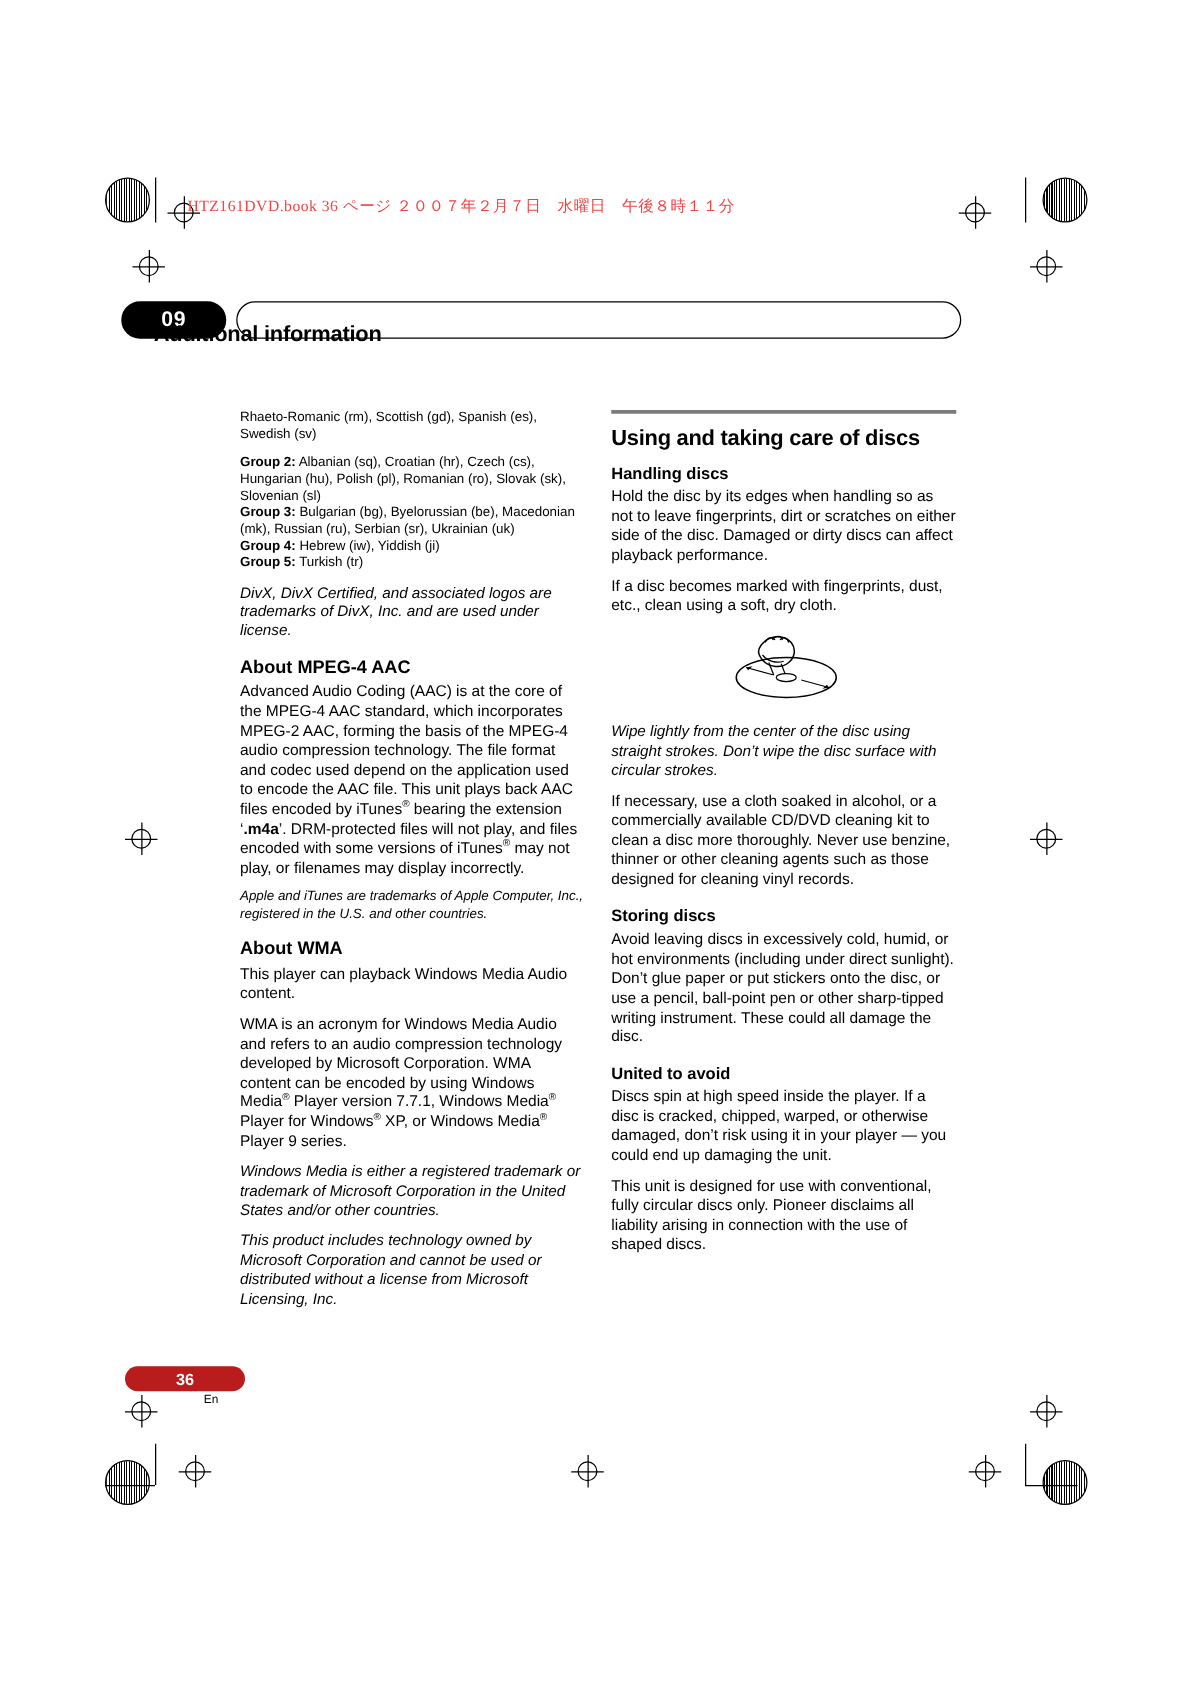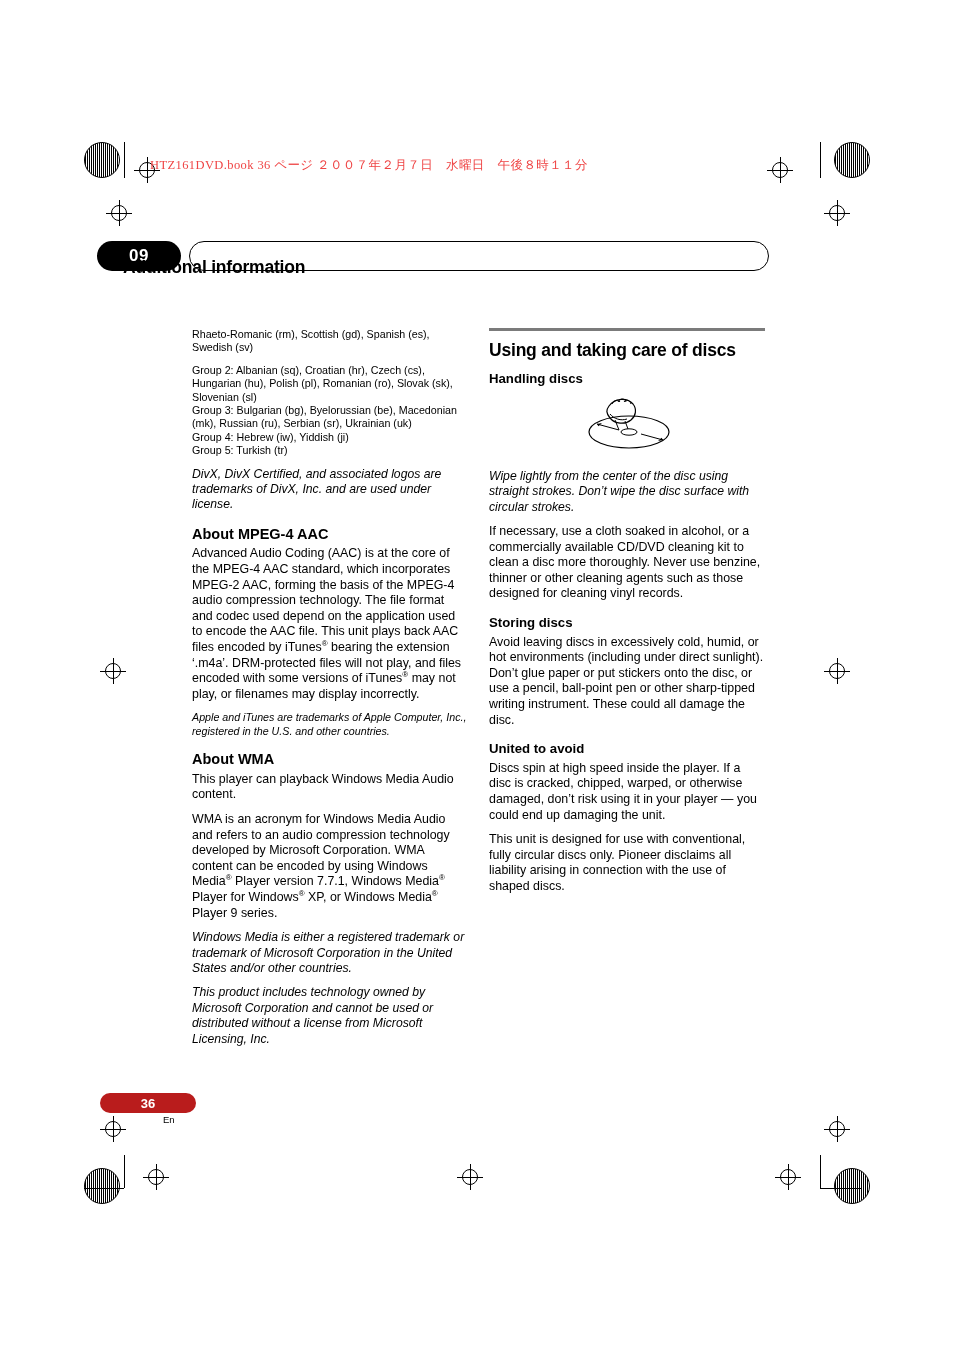--- a/index.html
+++ b/index.html
@@ -115,21 +115,21 @@
 
   p { margin: 0 0 9px 0; }
 
   .small {
     font-size: 10.7px;
     line-height: 13.4px;
   }
   .ital {
     font-style: italic;
   }
-  .bold { font-weight: normal; }
+  .bold { font-weight: bold; }
 
   h2.sec-head {
     font-size: 17.5px;
     font-weight: bold;
     margin: 0 0 9px 0;
     letter-spacing: -0.2px;
     border-top: 3px solid #7b7b7b;
     padding-top: 12px;
   }
   h3.sub-head {
@@ -283,20 +283,22 @@
 
   <p class="ital" style="font-size:12.2px; line-height:15.4px;">Windows Media is either a registered trademark or trademark of Microsoft Corporation in the United States and/or other countries.</p>
   <p class="ital" style="font-size:12.2px; line-height:15.4px;">This product includes technology owned by Microsoft Corporation and cannot be used or distributed without a license from Microsoft Licensing, Inc.</p>
 </div>
 
 <div class="col col-right">
 
   <h2 class="sec-head">Using and taking care of discs</h2>
 
   <h3 class="sub-head first">Handling discs</h3>
+  <p>Hold the disc by its edges when handling so as not to leave fingerprints, dirt or scratches on either side of the disc. Damaged or dirty discs can affect playback performance.</p>
+  <p>If a disc becomes marked with fingerprints, dust, etc., clean using a soft, dry cloth.</p>
 
   <div class="disc-figure">
     <svg width="140" height="62" viewBox="0 0 140 62" xmlns="http://www.w3.org/2000/svg">
 
       <ellipse cx="72" cy="40" rx="40" ry="16" fill="none" stroke="#000" stroke-width="1.2"></ellipse>
       <ellipse cx="72" cy="40" rx="8" ry="3.2" fill="none" stroke="#000" stroke-width="1"></ellipse>
 
       <path d="M62 38 L40 32" stroke="#000" stroke-width="1" fill="none"></path>
       <path d="M40 32 l5 -1 l-3.6 3.2 z" fill="#000"></path>
       <path d="M84 42 L106 48" stroke="#000" stroke-width="1" fill="none"></path>

